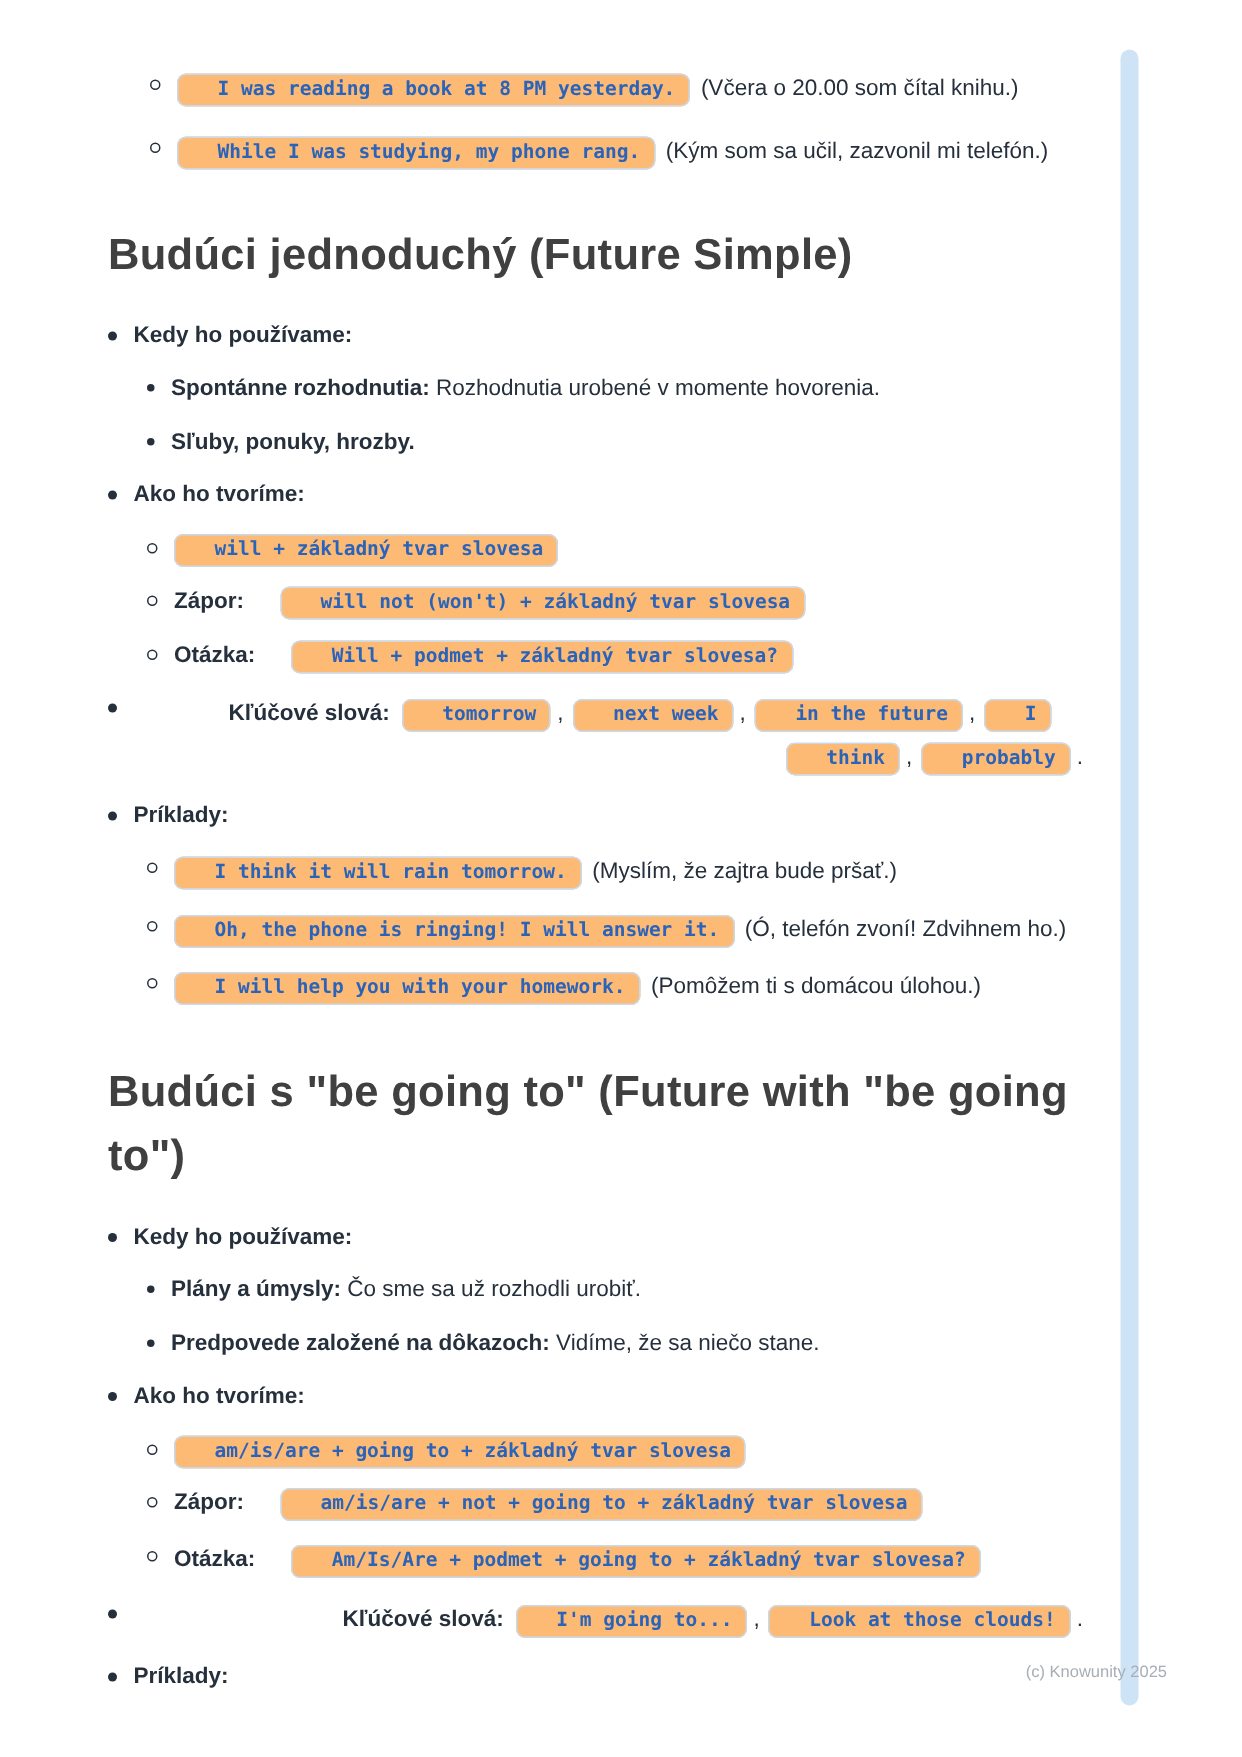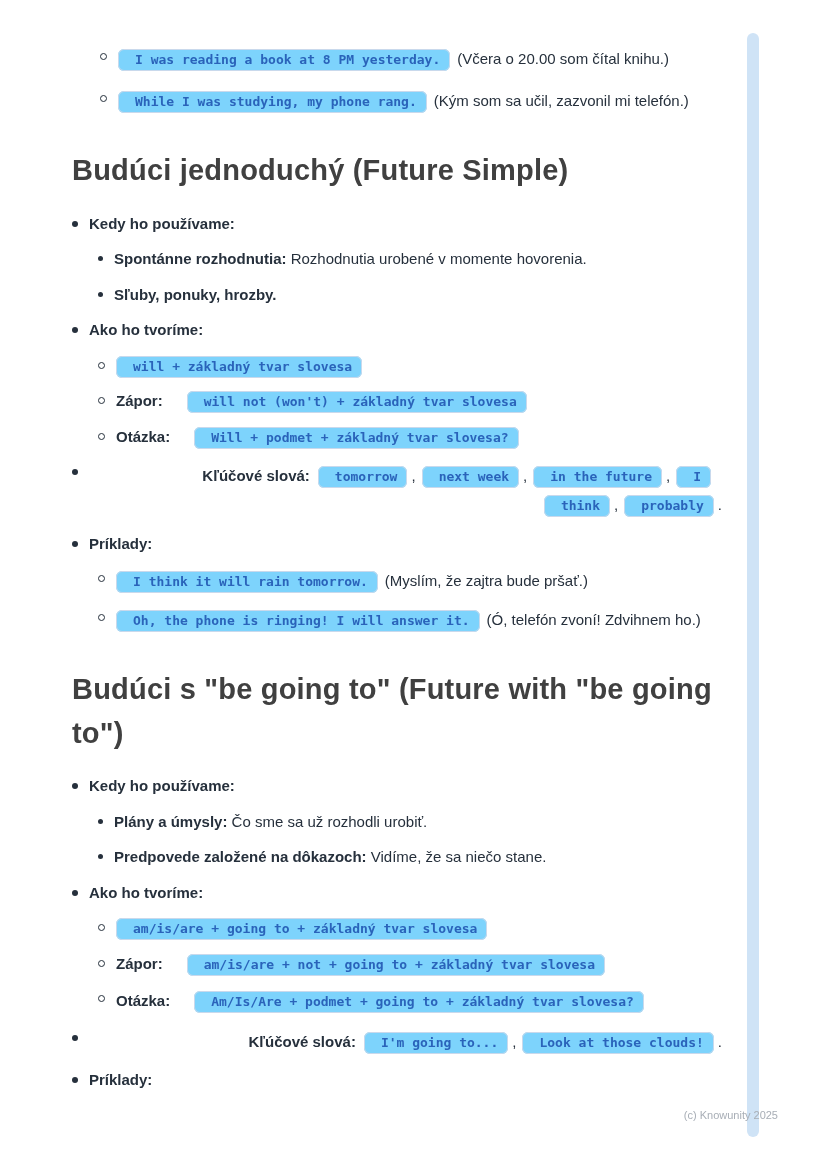--- a/index.html
+++ b/index.html
@@ -23,22 +23,22 @@
   .intro{margin-left:28px;margin-bottom:6px;}
   .intro .li{margin:16px 0;}
 
   .bold{font-weight:bold;}
   .lead{margin-right:8px;}
   .lbl{margin-right:24px;}
   .lbl:empty{display:none;margin:0;}
 
   .chip{font-family:"DejaVu Sans Mono","Liberation Mono",monospace;
         font-size:13px;font-weight:bold;color:#2a63ba;
-        background:#7dd3fc;border:1px solid #c9d9ec;border-radius:6px;
-        padding:2px 9px 3px 16px;
+        background:#fdba74;border:1px solid #c9d9ec;border-radius:6px;
+        padding:2px 9px 3px 26px;
         box-decoration-break:clone;-webkit-box-decoration-break:clone;}
   .after{margin-left:7px;}
   .sep{margin:0 6px 0 4px;}
   .ex{line-height:1.7;}
   .kw{line-height:1.95;text-align:right;}
 </style>
 </head>
 <body>
 
 <div class="page">
@@ -111,20 +111,24 @@
         <span class="bold">Príklady:</span>
         <div class="sub">
           <div class="li ex">
             <span class="bullet circ"></span>
             <div class="li-body"><span class="chip">I think it will rain tomorrow.</span><span class="after">(Myslím, že zajtra bude pršať.)</span></div>
           </div>
           <div class="li ex">
             <span class="bullet circ"></span>
             <div class="li-body"><span class="chip">Oh, the phone is ringing! I will answer it.</span><span class="after">(Ó, telefón zvoní! Zdvihnem ho.)</span></div>
           </div>
+          <div class="li ex">
+            <span class="bullet circ"></span>
+            <div class="li-body"><span class="chip">I will help you with your homework.</span><span class="after">(Pomôžem ti s domácou úlohou.)</span></div>
+          </div>
         </div>
       </div>
     </div>
 
     <h2>Budúci s "be going to" (Future with "be going to")</h2>
 
     <div class="li">
       <span class="bullet disc"></span>
       <div class="li-body">
         <span class="bold">Kedy ho používame:</span>

